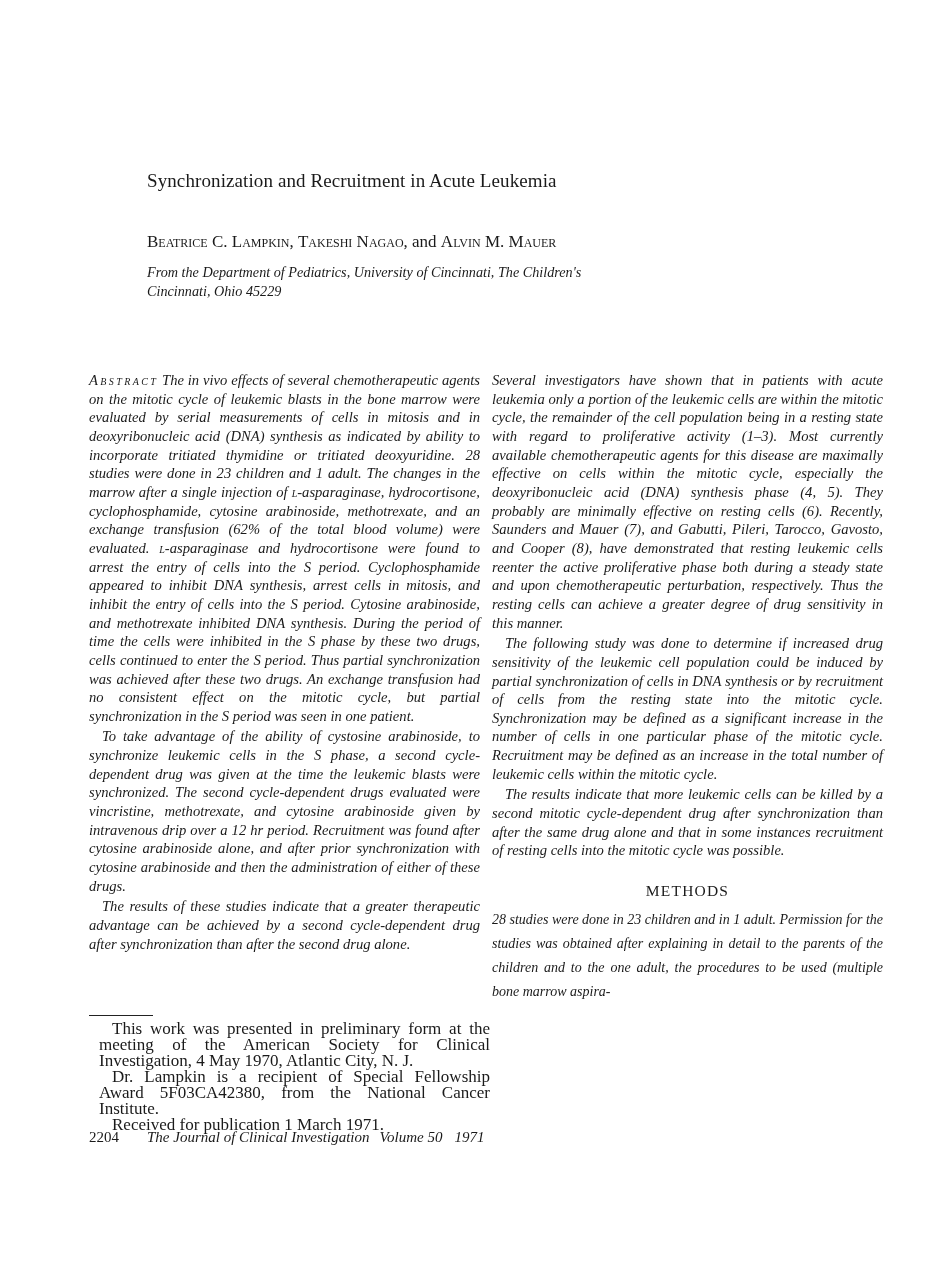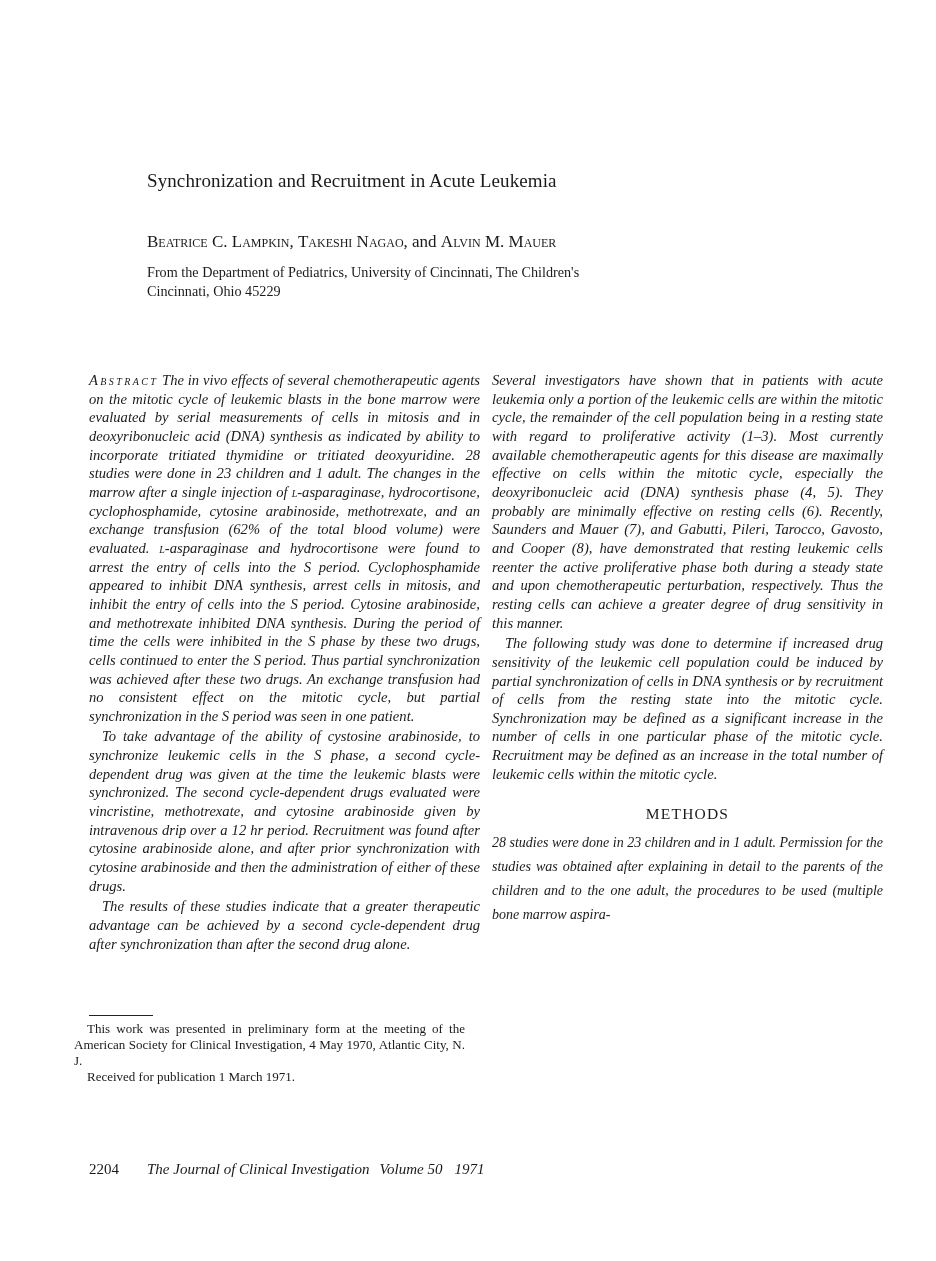--- a/index.html
+++ b/index.html
@@ -1,38 +1,38 @@
 <!DOCTYPE html>
 <html><head>
 <meta charset="utf-8">
 <style>
   html, body { margin: 0; padding: 0; background: #ffffff; }
   body { width: 936px; height: 1261px; position: relative; overflow: hidden;
          font-family: "Liberation Serif", "DejaVu Serif", serif; color: #1a1a1a; }
   .title { position: absolute; left: 147px; top: 170px; font-size: 19px; letter-spacing: 0.1px; white-space: nowrap; }
   .authors { position: absolute; left: 147px; top: 232px; font-size: 17px; font-variant: small-caps; white-space: nowrap; }
   .authors .and { font-variant: normal; }
-  .affil { position: absolute; left: 147px; top: 263px; font-size: 14.2px; line-height: 18.7px; }
+  .affil { position: absolute; left: 147px; top: 263px; font-size: 14.2px; font-style: italic; line-height: 18.7px; }
   .col { position: absolute; top: 371px; width: 391px; font-size: 14.6px; line-height: 18.65px; text-align: justify; }
   .col.left { left: 89px; }
   .col.right { left: 492px; }
   .col p { margin: 0; text-indent: 0; font-style: italic; }
   .col p.ind { text-indent: 13px; }
   .col p + p { margin-top: 2px; }
   .abs-label { font-variant: small-caps; letter-spacing: 2.4px; }
   .sc { font-variant: small-caps; }
   .heading { text-align: center; font-size: 15.5px; letter-spacing: 1.2px; margin: 12px 0 8px 0; }
   .heading.methods { margin: 22px 0 7px 0; }
   .methods-text { font-size: 14px; line-height: 24px; }
   .rule { position: absolute; left: 89px; top: 1015px; width: 64px; height: 0; border-top: 1.3px solid #222; }
-  .footnotes { position: absolute; left: 74px; top: 1021px; width: 391px; font-size: 13px; line-height: 16px; text-align: justify; }
+  .footnotes { position: absolute; left: 99px; top: 1021px; width: 391px; font-size: 17px; line-height: 16px; text-align: justify; }
   .footnotes p { margin: 0; }
   .footnotes p.ind { text-indent: 13px; }
   .footnotes .it { }
-  .footer { position: absolute; left: 89px; top: 1129px; font-size: 15px; white-space: nowrap; margin-top: 32px; }
+  .footer { position: absolute; left: 89px; top: 1129px; font-size: 15px; white-space: nowrap; }
   .footer .pg { display: inline-block; width: 58px; }
   .footer .journal { font-style: italic; }
   .footer .vol { font-style: italic; margin-left: 10px; }
   .footer .year { margin-left: 12px; font-style: italic; }
 </style>
 </head>
 <body>
 
 <div class="title">Synchronization and Recruitment in Acute Leukemia</div>
 
@@ -45,25 +45,27 @@
 
 <div class="col left">
   <p><span class="abs-label">Abstract</span><span> The in vivo effects of several chemotherapeutic agents on the mitotic cycle of leukemic blasts in the bone marrow were evaluated by serial measurements of cells in mitosis and in deoxyribonucleic acid (DNA) synthesis as indicated by ability to incorporate tritiated thymidine or tritiated deoxyuridine. 28 studies were done in 23 children and 1 adult. The changes in the marrow after a single injection of </span><span class="sc">l</span><span>-asparaginase, hydrocortisone, cyclophosphamide, cytosine arabinoside, methotrexate, and an exchange transfusion (62% of the total blood volume) were evaluated. </span><span class="sc">l</span><span>-asparaginase and hydrocortisone were found to arrest the entry of cells into the S period. Cyclophosphamide appeared to inhibit DNA synthesis, arrest cells in mitosis, and inhibit the entry of cells into the S period. Cytosine arabinoside, and methotrexate inhibited DNA synthesis. During the period of time the cells were inhibited in the S phase by these two drugs, cells continued to enter the S period. Thus partial synchronization was achieved after these two drugs. An exchange transfusion had no consistent effect on the mitotic cycle, but partial synchronization in the S period was seen in one patient.</span></p>
   <p class="ind">To take advantage of the ability of cystosine arabinoside, to synchronize leukemic cells in the S phase, a second cycle-dependent drug was given at the time the leukemic blasts were synchronized. The second cycle-dependent drugs evaluated were vincristine, methotrexate, and cytosine arabinoside given by intravenous drip over a 12 hr period. Recruitment was found after cytosine arabinoside alone, and after prior synchronization with cytosine arabinoside and then the administration of either of these drugs.</p>
   <p class="ind"><span>The results of these studies indicate that a greater therapeutic advantage can be achieved by a second cycle-dependent drug after synchronization than after the second drug alone.</span></p>
 </div>
 
 <div class="rule"></div>
 <div class="footnotes">
   <p class="ind">This work was presented in preliminary form at the meeting of the American Society for Clinical Investigation, 4 May 1970, Atlantic City, N. J.</p>
+  <p class="ind">Dr. Lampkin is a recipient of Special Fellowship Award 5F03CA42380, from the National Cancer Institute.</p>
   <p class="ind it">Received for publication 1 March 1971.</p>
 </div>
 
 <div class="col right">
   <p>Several investigators have shown that in patients with acute leukemia only a portion of the leukemic cells are within the mitotic cycle, the remainder of the cell population being in a resting state with regard to proliferative activity (1–3). Most currently available chemotherapeutic agents for this disease are maximally effective on cells within the mitotic cycle, especially the deoxyribonucleic acid (DNA) synthesis phase (4, 5). They probably are minimally effective on resting cells (6). Recently, Saunders and Mauer (7), and Gabutti, Pileri, Tarocco, Gavosto, and Cooper (8), have demonstrated that resting leukemic cells reenter the active proliferative phase both during a steady state and upon chemotherapeutic perturbation, respectively. Thus the resting cells can achieve a greater degree of drug sensitivity in this manner.</p>
   <p class="ind">The following study was done to determine if increased drug sensitivity of the leukemic cell population could be induced by partial synchronization of cells in DNA synthesis or by recruitment of cells from the resting state into the mitotic cycle. Synchronization may be defined as a significant increase in the number of cells in one particular phase of the mitotic cycle. Recruitment may be defined as an increase in the total number of leukemic cells within the mitotic cycle.</p>
+  <p class="ind">The results indicate that more leukemic cells can be killed by a second mitotic cycle-dependent drug after synchronization than after the same drug alone and that in some instances recruitment of resting cells into the mitotic cycle was possible.</p>
   <div class="heading methods">METHODS</div>
   <p class="methods-text">28 studies were done in 23 children and in 1 adult. Permission for the studies was obtained after explaining in detail to the parents of the children and to the one adult, the procedures to be used (multiple bone marrow aspira-</p>
 </div>
 
 <div class="footer">
   <span class="pg">2204</span><span class="journal">The Journal of Clinical Investigation</span><span class="vol">Volume 50</span><span class="year">1971</span>
 </div>
 
 </body></html>

